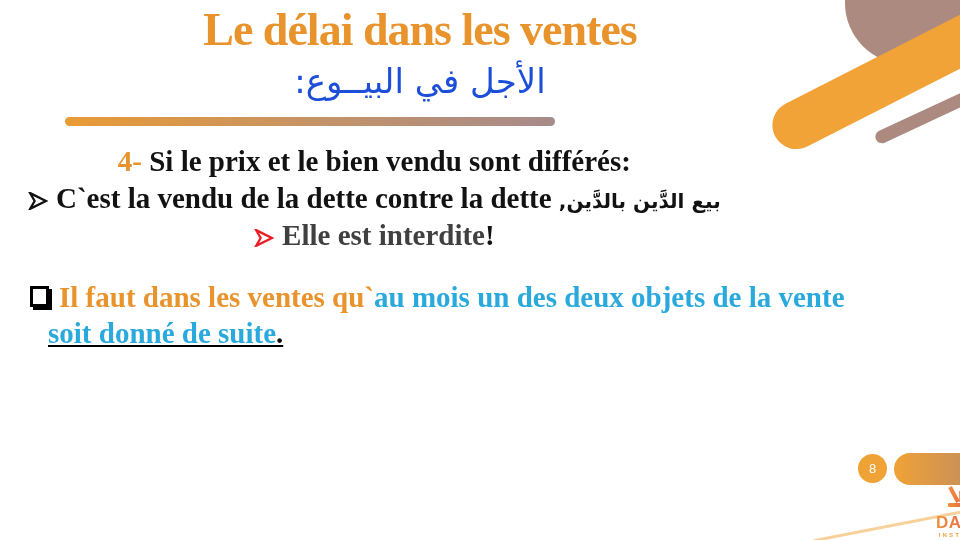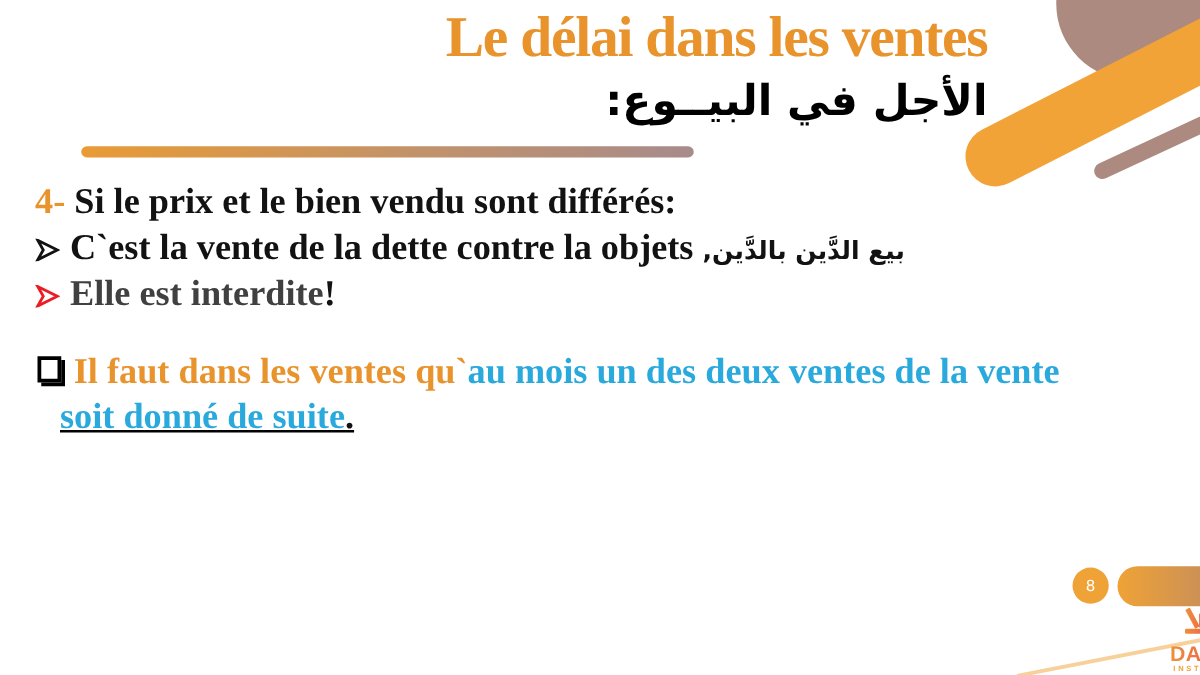--- a/index.html
+++ b/index.html
@@ -8,29 +8,29 @@
     overflow:hidden;font-family:"Liberation Serif",serif;
   }
   
   .decor{position:absolute;z-index:1;}
   .circle-mauve{left:845px;top:-58px;width:122px;height:122px;border-radius:50%;background:#AC8A80;}
   .capsule-orange{left:775px;top:112px;width:330px;height:48px;border-radius:24px;
     background:#F2A338;transform:rotate(-27deg);transform-origin:left center;}
   .capsule-mauve{left:876px;top:133px;width:210px;height:13px;border-radius:7px;
     background:#AC8A80;transform:rotate(-25deg);transform-origin:left center;}
   
-  .title-wrap{position:absolute;left:90px;top:4px;width:700px;text-align:right;z-index:2;}
+  .title-wrap{position:absolute;left:70px;top:4px;width:700px;text-align:center;z-index:2;}
   .title-fr{font-size:46px;line-height:52px;font-weight:bold;color:#E8932C;letter-spacing:-1px;}
-  .title-ar{font-size:34px;line-height:50px;font-weight:bold;color:#000000;
+  .title-ar{font-size:34px;line-height:50px;font-weight:normal;color:#1d4ed8;
     direction:rtl;font-family:"DejaVu Sans",sans-serif;}
   .rule{position:absolute;left:65px;top:117px;width:490px;height:9px;border-radius:5px;
     background:linear-gradient(90deg,#E99B35 0%,#C2926A 55%,#A78B8B 100%);z-index:2;}
   
   .content{position:absolute;left:28px;top:143px;z-index:2;font-weight:bold;
-    font-size:29px;color:#121212;}
+    font-size:29px;color:#121212;text-align:center;}
   .content .line{white-space:nowrap;line-height:37px;height:37px;}
   .marker{color:#E8932C;}
   .arrow{display:inline-block;width:20px;height:18px;vertical-align:-2px;margin-right:8px;}
   .ar-inline{font-family:"DejaVu Sans",sans-serif;font-size:20px;unicode-bidi:isolate;direction:rtl;}
   .red{color:#404040;}
   .note{position:absolute;left:30px;top:279px;width:910px;z-index:2;font-weight:bold;font-size:29px;}
   .note .nline{line-height:36px;white-space:nowrap;}
   .note .nline2{padding-left:18px;text-decoration:underline;}
   .sq-bullet{display:inline-block;width:13px;height:15px;background:#ffffff;
     border:3px solid #000;box-shadow:3px 3px 0 #000;margin-right:10px;vertical-align:0px;}
@@ -67,32 +67,32 @@
   </div>
   <div class="rule"></div>
 
   <div class="content">
     <div class="line">
       <span class="marker">4-</span><span> Si le prix et le bien vendu sont différés:</span>
     </div>
     <div class="line">
       <svg class="arrow" viewBox="0 0 16 16">
         <polygon points="1,1 15,8 1,15 5,8" fill="#ffffff" stroke="#121212" stroke-width="2"></polygon>
-      </svg><span>C`est la vente de la dette contre la objets </span><span class="ar-inline" dir="rtl">بيع الدَّين بالدَّين,</span>
+      </svg><span>C`est la vendu de la dette contre la dette </span><span class="ar-inline" dir="rtl">بيع الدَّين بالدَّين,</span>
     </div>
     <div class="line">
       <svg class="arrow" viewBox="0 0 16 16">
         <polygon points="1,1 15,8 1,15 5,8" fill="#ffffff" stroke="#EC1C24" stroke-width="2"></polygon>
       </svg><span class="red">Elle est interdite</span><span class="black-text">!</span>
     </div>
   </div>
 
   <div class="note">
     <div class="nline">
-      <span class="sq-bullet"></span><span class="orange-text">Il faut dans les ventes qu`</span><span class="blue-text">au mois un des deux ventes de la vente</span>
+      <span class="sq-bullet"></span><span class="orange-text">Il faut dans les ventes qu`</span><span class="blue-text">au mois un des deux objets de la vente</span>
     </div>
     <div class="nline nline2">
       <span class="blue-text">soit donné de suite</span><span class="black-text">.</span>
     </div>
   </div>
 
   <div class="streak"></div>
   <div class="page-circle">
     <span>8</span>
   </div>

